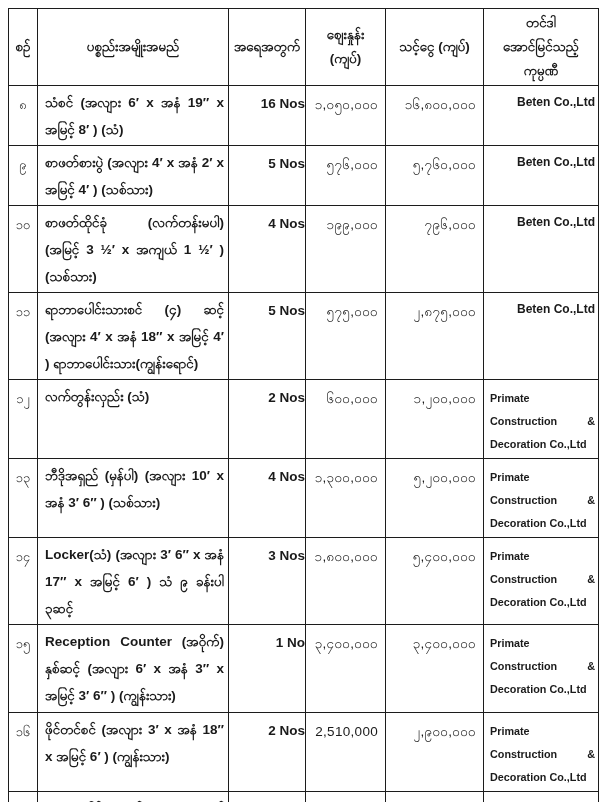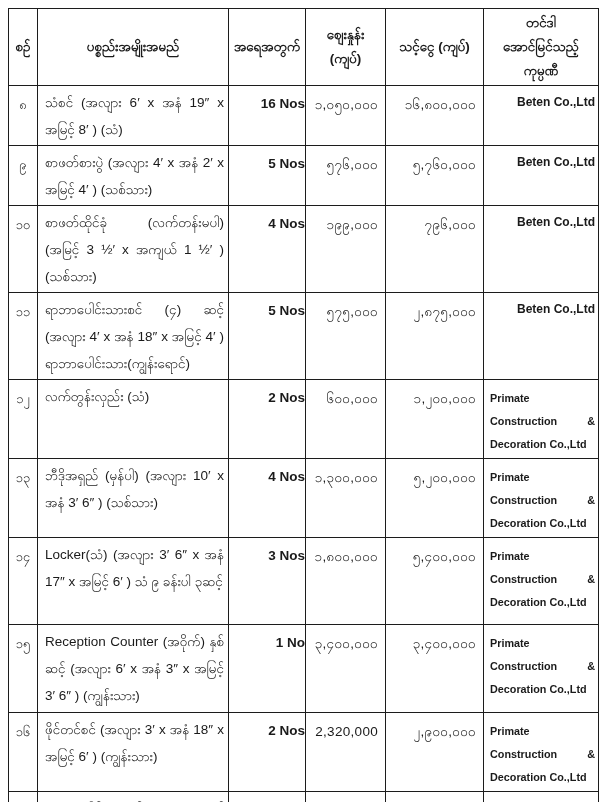--- a/index.html
+++ b/index.html
@@ -47,20 +47,21 @@
     text-align: center;
     font-size: 13px;
     padding-top: 9px;
     line-height: 20px;
   }
   td.col-item {
     font-size: 13.5px;
     line-height: 27px;
     padding: 3px 4px 2px 7px;
     text-align: justify;
+    font-weight: bold;
   }
   td.col-qty {
     text-align: right;
     font-size: 13.5px;
     font-weight: 600;
     padding-top: 9px;
     line-height: 18px;
   }
   td.col-price, td.col-amount {
     text-align: right;
@@ -184,21 +185,21 @@
           <td class="col-item">Reception Counter (အဝိုက်) နှစ်ဆင့် (အလျား 6′ x အနံ 3″ x အမြင့် 3′ 6″ ) (ကျွန်းသား)</td>
           <td class="col-qty">1 No</td>
           <td class="col-price">၃,၄၀၀,၀၀၀</td>
           <td class="col-amount">၃,၄၀၀,၀၀၀</td>
           <td class="col-company company-primate">Primate Construction &amp; Decoration Co.,Ltd</td>
         </tr>
         <tr class="r8">
           <td class="col-no">၁၆</td>
           <td class="col-item">ဖိုင်တင်စင် (အလျား 3′ x အနံ 18″ x အမြင့် 6′ ) (ကျွန်းသား)</td>
           <td class="col-qty">2 Nos</td>
-          <td class="col-price">2,320,000</td>
+          <td class="col-price">2,510,000</td>
           <td class="col-amount">၂,၉၀၀,၀၀၀</td>
           <td class="col-company company-primate">Primate Construction &amp; Decoration Co.,Ltd</td>
         </tr>
         <tr class="r9">
           <td class="col-no">၁၇</td>
           <td class="col-item">ရာဘာပေါင်းသားစင် (၈) ဆင့် (အလျား 6′ x အနံ 18″ x အမြင့် 8′ ) ရာဘာပေါင်းသား(ကျွန်းရောင်)</td>
           <td class="col-qty">130 Nos</td>
           <td class="col-price">၁,၁၅၀,၀၀၀</td>
           <td class="col-amount">၁၄၉,၅၀၀,၀၀၀</td>
           <td class="col-company company-beten">Beten Co.,Ltd</td>

